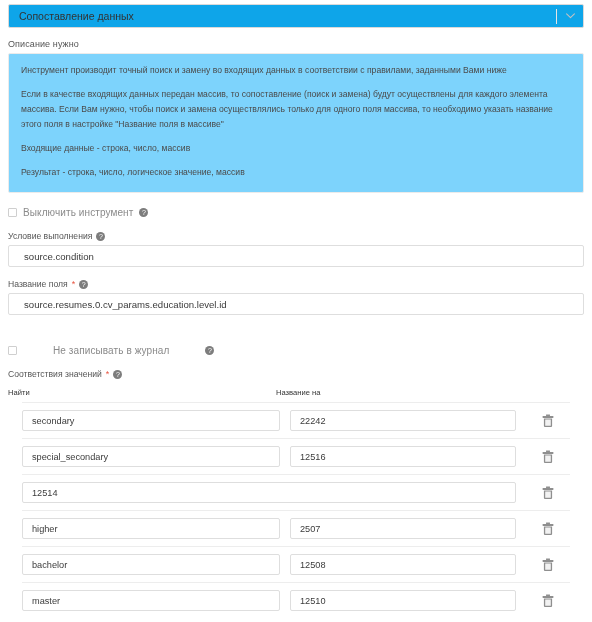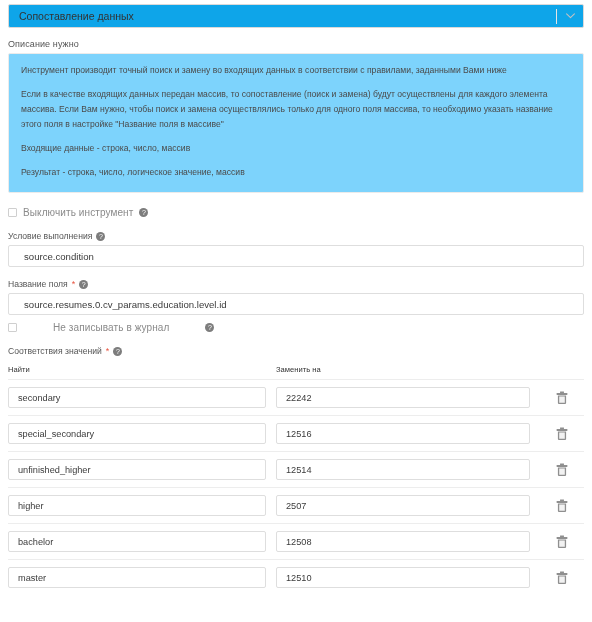--- a/index.html
+++ b/index.html
@@ -149,21 +149,21 @@
     font-weight: normal;
     color: #333;
     padding-bottom: 5px;
   }
   .map-head .c1 { width: 268px; }
   .map-head .c2 { flex: 1; }
 
   .map-row {
     display: flex;
     align-items: center;
-    margin: 0 8px;
+    margin: 0 22px;
     border-top: 1px solid #ededed;
     height: 36px;
     gap: 0;
   }
   .map-row .cell-find  { width: 268px; padding-right: 10px; }
   .map-row .cell-repl  { flex: 1; padding-right: 10px; }
   .map-row .cell-del {
     width: 44px;
     display: flex;
     align-items: center;
@@ -224,36 +224,36 @@
 
   <div class="field-label">
     <span>Название поля</span>
     <span class="req">*</span>
     <span class="help">?</span>
   </div>
   <div class="text-input">
     <span>source.resumes.0.cv_params.education.level.id</span>
   </div>
 
-  <div class="check-row" style="margin-top:5px;gap:36px;">
+  <div class="check-row" style="margin-top:28px;gap:36px;">
     <span class="cbox"></span>
     <span class="lbl">Не записывать в журнал</span>
     <span class="help">?</span>
   </div>
 
 
   <div class="field-label" style="">
     <span>Соответствия значений</span>
     <span class="req">*</span>
     <span class="help">?</span>
   </div>
 
   <div class="map-head">
     <div class="c1">Найти</div>
-    <div class="c2">Заменить на</div>
+    <div class="c2">Название на</div>
   </div>
 
   <div id="map-rows">
       <div class="map-row">
         <div class="cell-find">
           <div class="map-input">
             <span>secondary</span>
           </div>
         </div>
         <div class="cell-repl">
@@ -284,25 +284,20 @@
         <div class="cell-del">
           <svg class="trash" width="12" height="14" viewBox="0 0 12 14" aria-hidden="true">
             <rect x="0.6" y="2.0" width="10.8" height="1.9" rx="0.3" fill="#8f8f8f"></rect>
             <rect x="4.0" y="0.4" width="4.0" height="1.5" rx="0.3" fill="#8f8f8f"></rect>
             <path d="M1.9 4.4 h8.2 v7.6 a1.1 1.1 0 0 1 -1.1 1.1 h-6 a1.1 1.1 0 0 1 -1.1 -1.1 z" fill="#8f8f8f"></path>
             <rect x="3.2" y="5.5" width="5.6" height="6.3" rx="0.3" fill="#f2f2f2"></rect>
           </svg>
         </div>
       </div>
       <div class="map-row">
-        <div class="cell-find">
-          <div class="map-input">
-            <span>unfinished_higher</span>
-          </div>
-        </div>
         <div class="cell-repl">
           <div class="map-input">
             <span>12514</span>
           </div>
         </div>
         <div class="cell-del">
           <svg class="trash" width="12" height="14" viewBox="0 0 12 14" aria-hidden="true">
             <rect x="0.6" y="2.0" width="10.8" height="1.9" rx="0.3" fill="#8f8f8f"></rect>
             <rect x="4.0" y="0.4" width="4.0" height="1.5" rx="0.3" fill="#8f8f8f"></rect>
             <path d="M1.9 4.4 h8.2 v7.6 a1.1 1.1 0 0 1 -1.1 1.1 h-6 a1.1 1.1 0 0 1 -1.1 -1.1 z" fill="#8f8f8f"></path>

